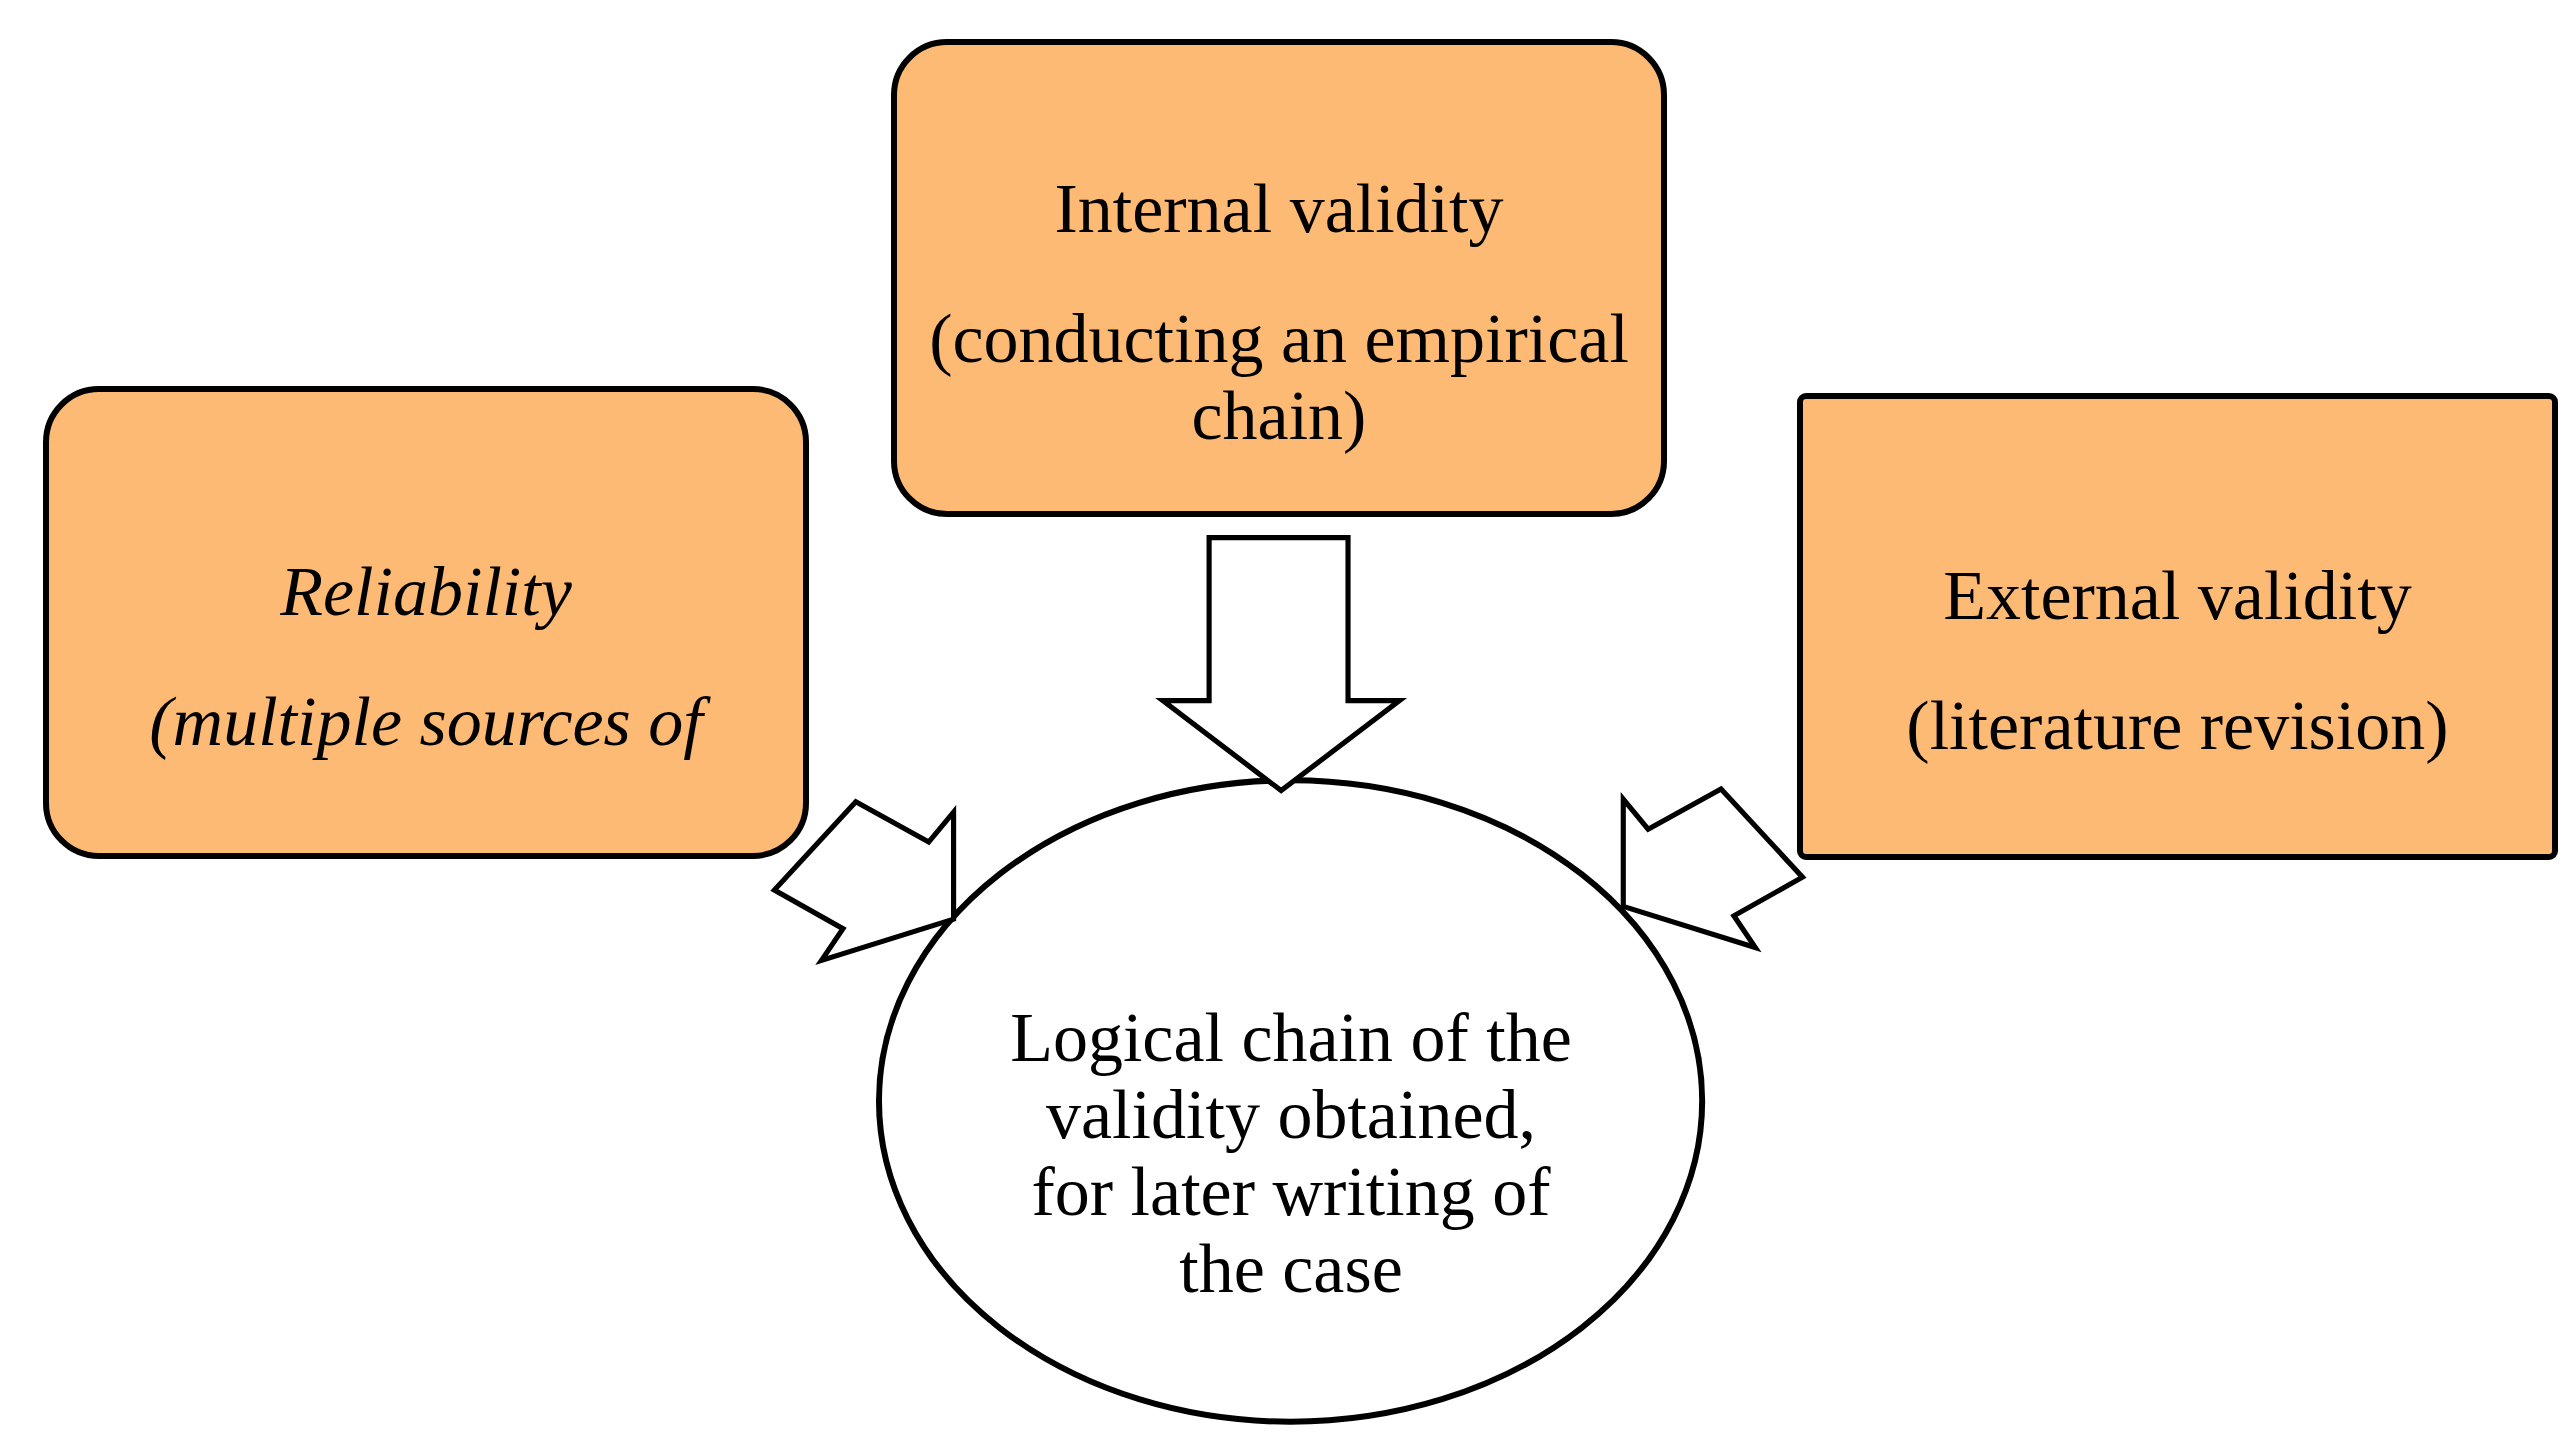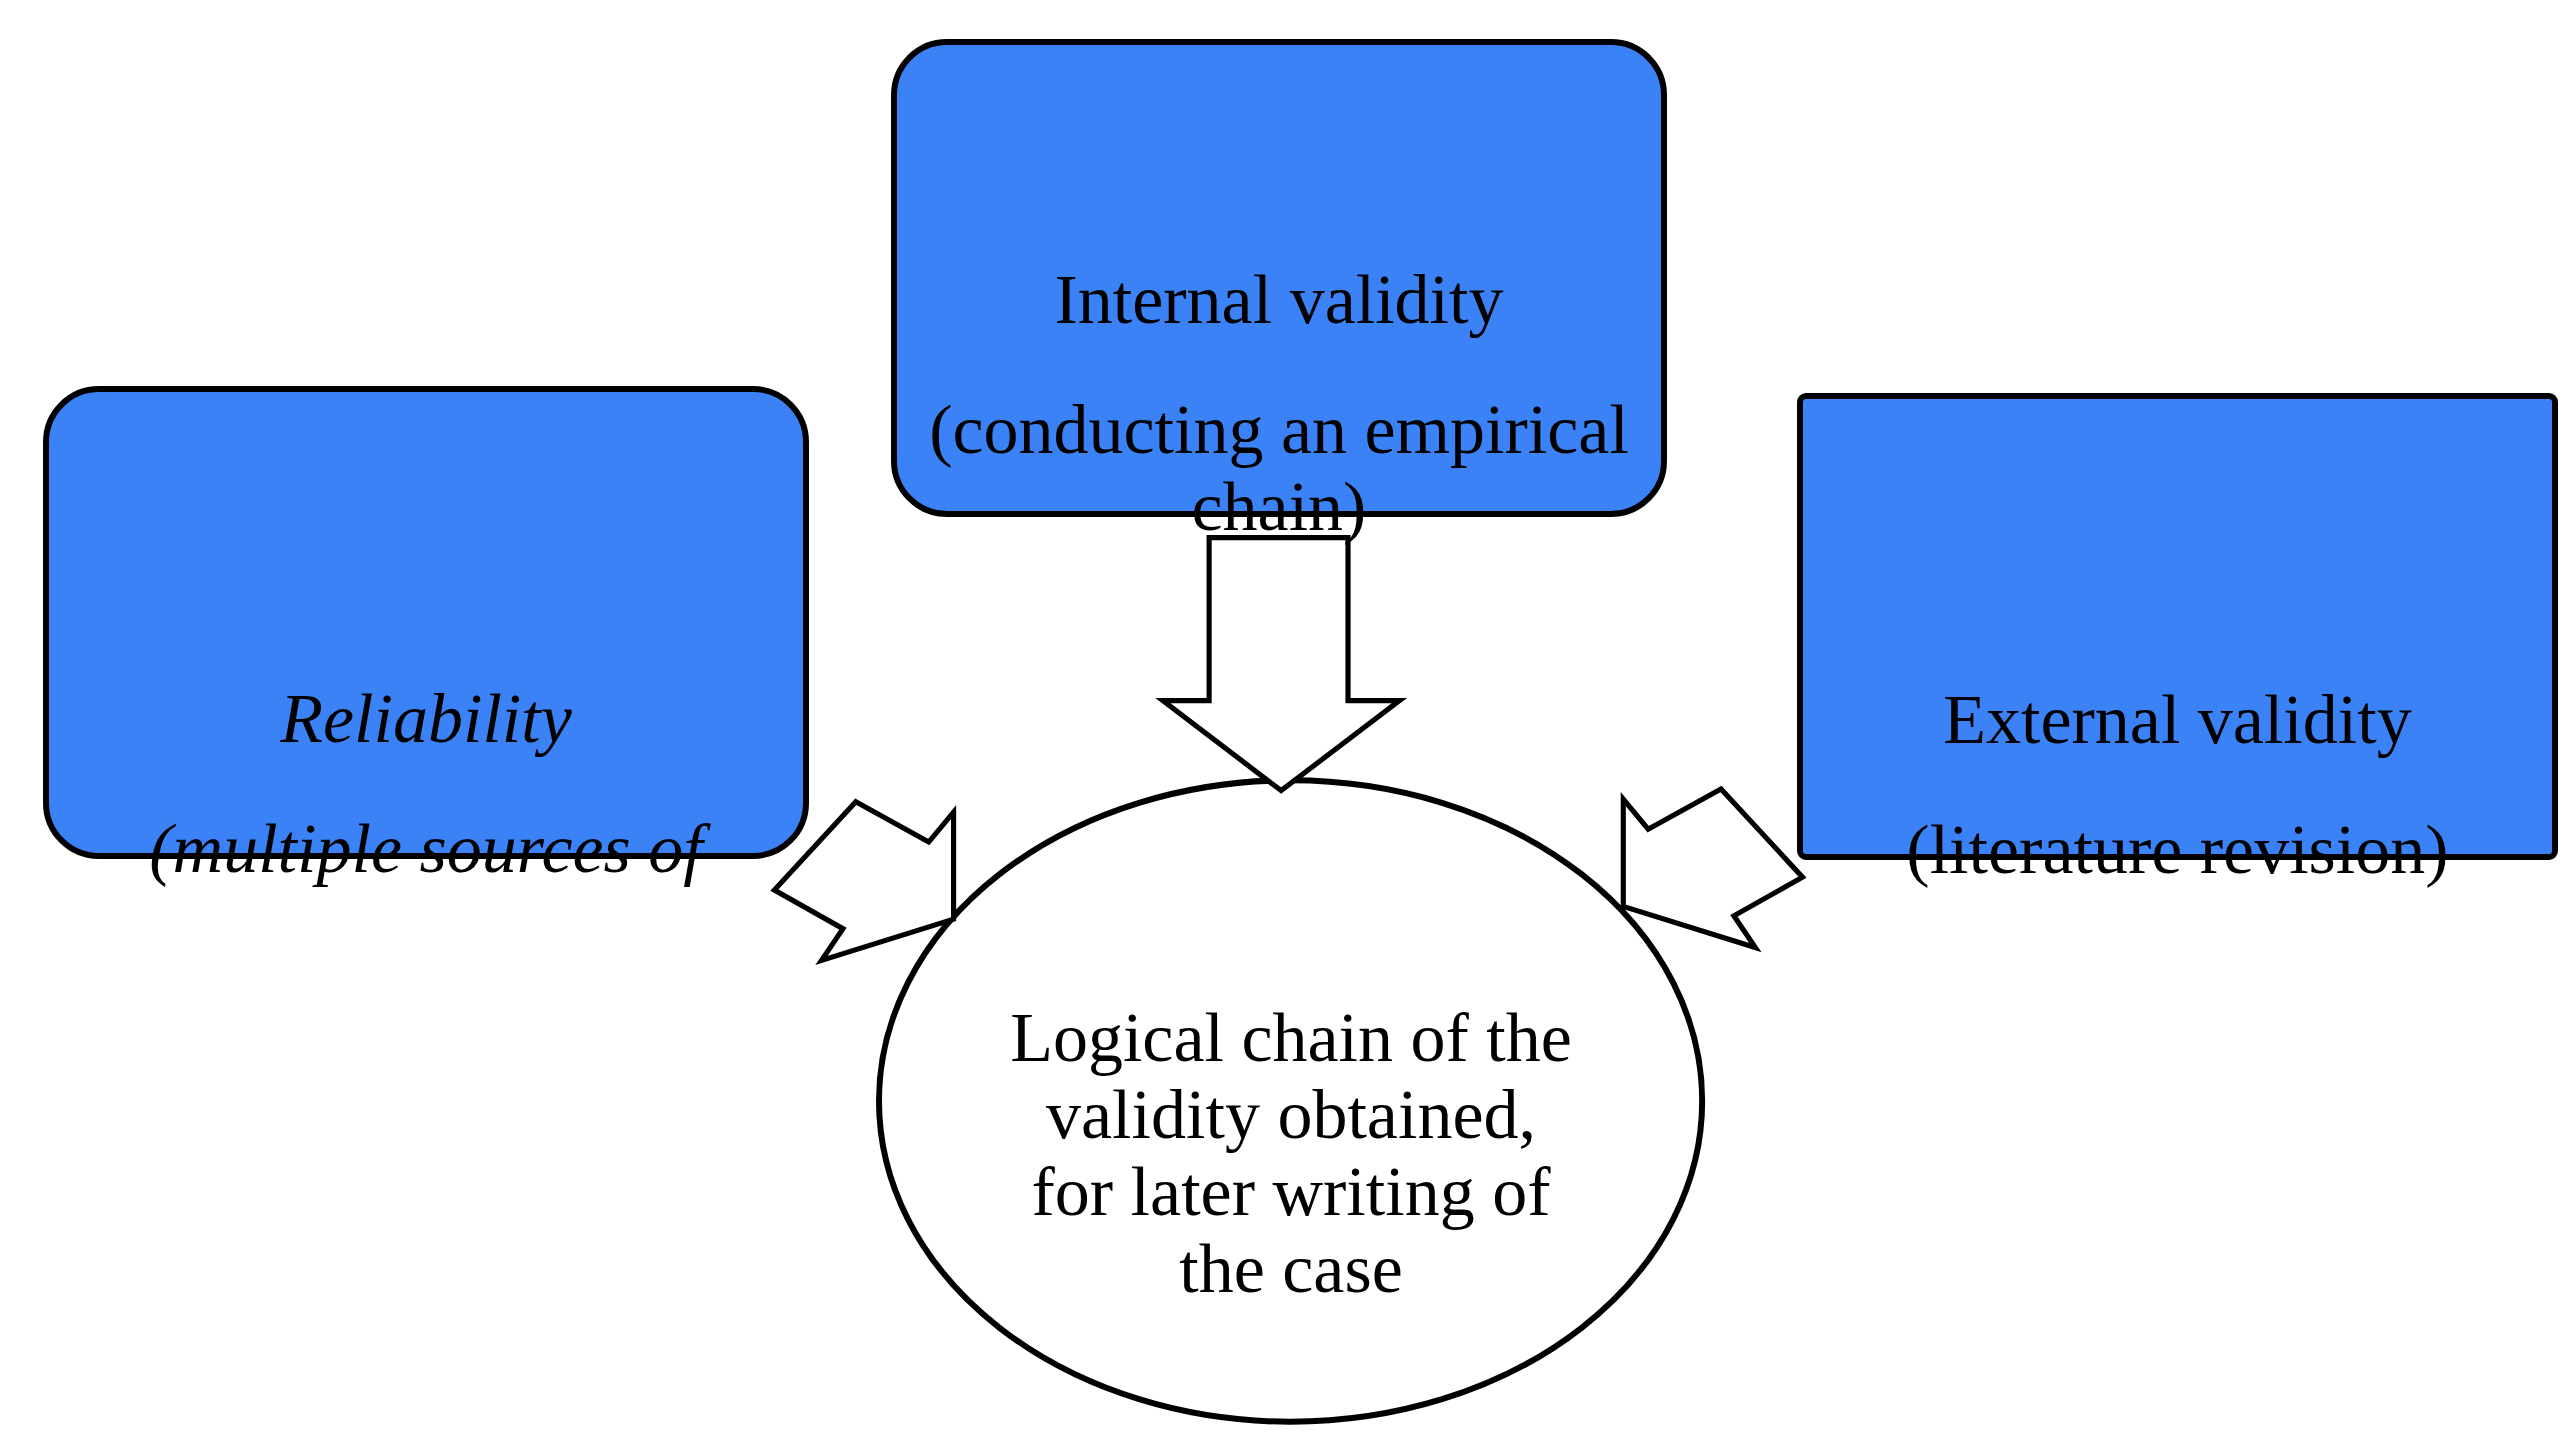--- a/index.html
+++ b/index.html
@@ -21,23 +21,23 @@
     left: 0;
     top: 0;
     width: 2576px;
     height: 1438px;
   }
   .box {
     position: absolute;
     box-sizing: border-box;
     border: 6px solid #000000;
     border-radius: 56px;
-    background: #3b82f6;
+    background: #fdba74;
     display: flex;
-    align-items: flex-end;
+    align-items: center;
     justify-content: center;
   }
   .box-reliability { left: 43px;   top: 386px; width: 766px; height: 473px; font-style: italic; }
   .box-internal    { left: 891px; top: 39px;  width: 776px; height: 478px; }
   .box-external    { left: 1797px; top: 393px; width: 761px; height: 467px; border-radius: 9px; }
   .box-text {
     transform: translateY(34px);
     text-align: center;
     font-size: 70px;
     line-height: 77px;

